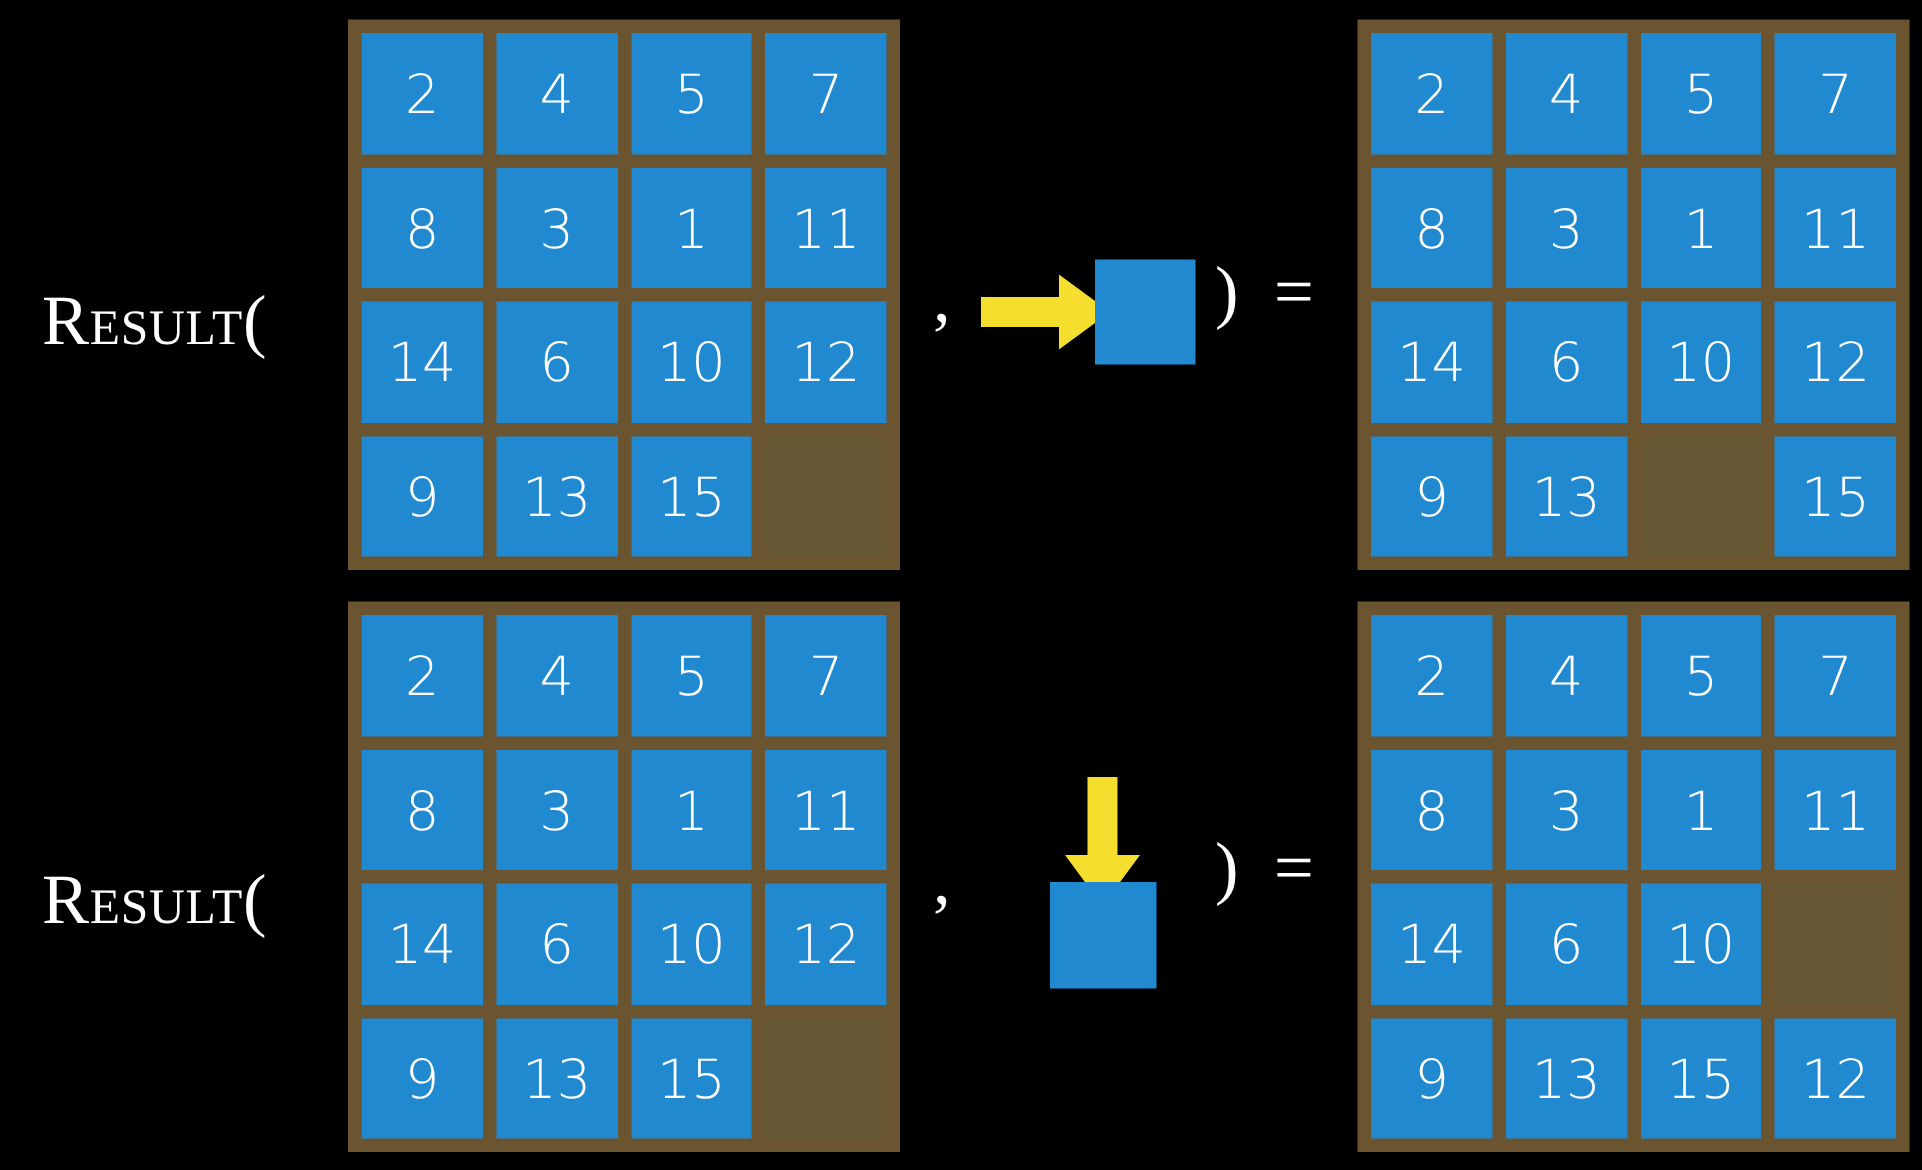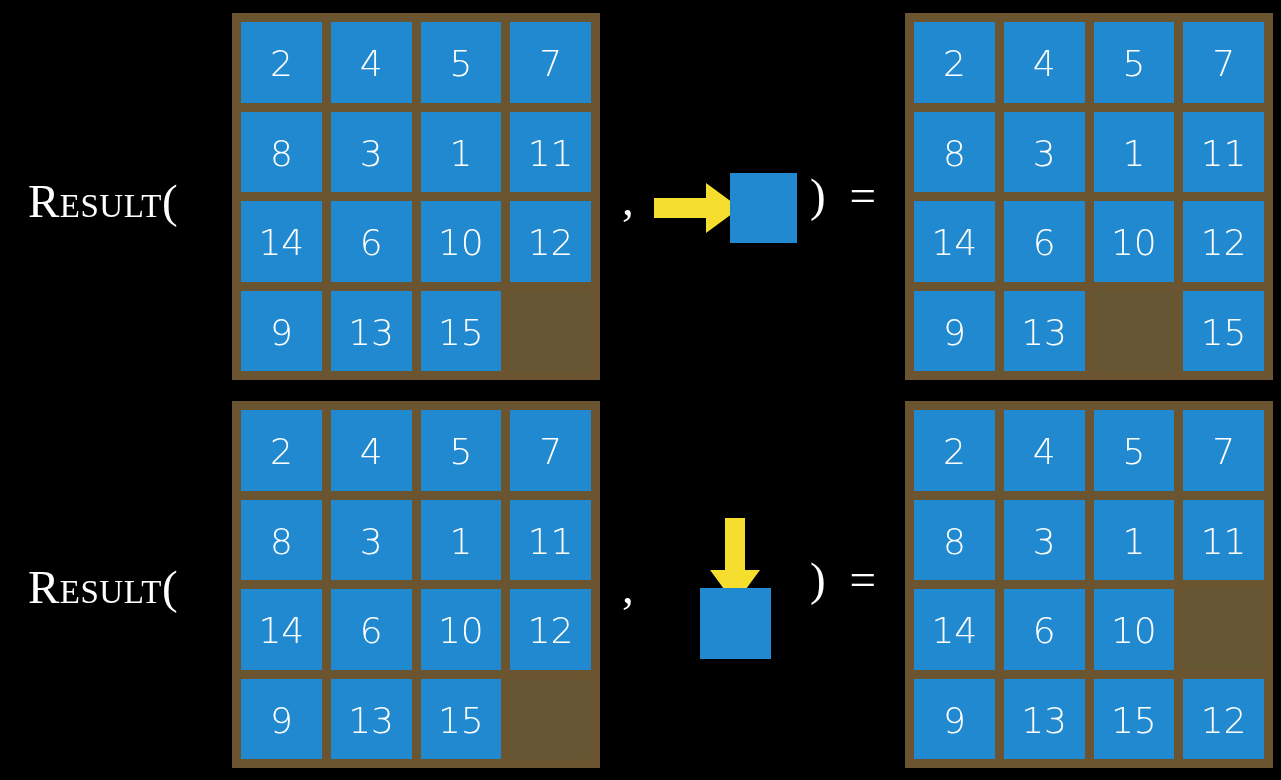--- a/index.html
+++ b/index.html
@@ -38,20 +38,21 @@
     position: absolute;
     left: 28px;
     width: 200px;
     color: #ffffff;
     font-family: "Liberation Serif", serif;
     font-size: 47px;
     font-variant: small-caps;
     letter-spacing: 0.5px;
     white-space: nowrap;
     line-height: 1;
+    margin-top: 13px;
   }
   #row-0 .result-label { top: 178px; }
   #row-1 .result-label { top: 564px; }
 
   
   .board {
     position: absolute;
     background: #6b5430;
     box-sizing: border-box;
     padding: 9px;

